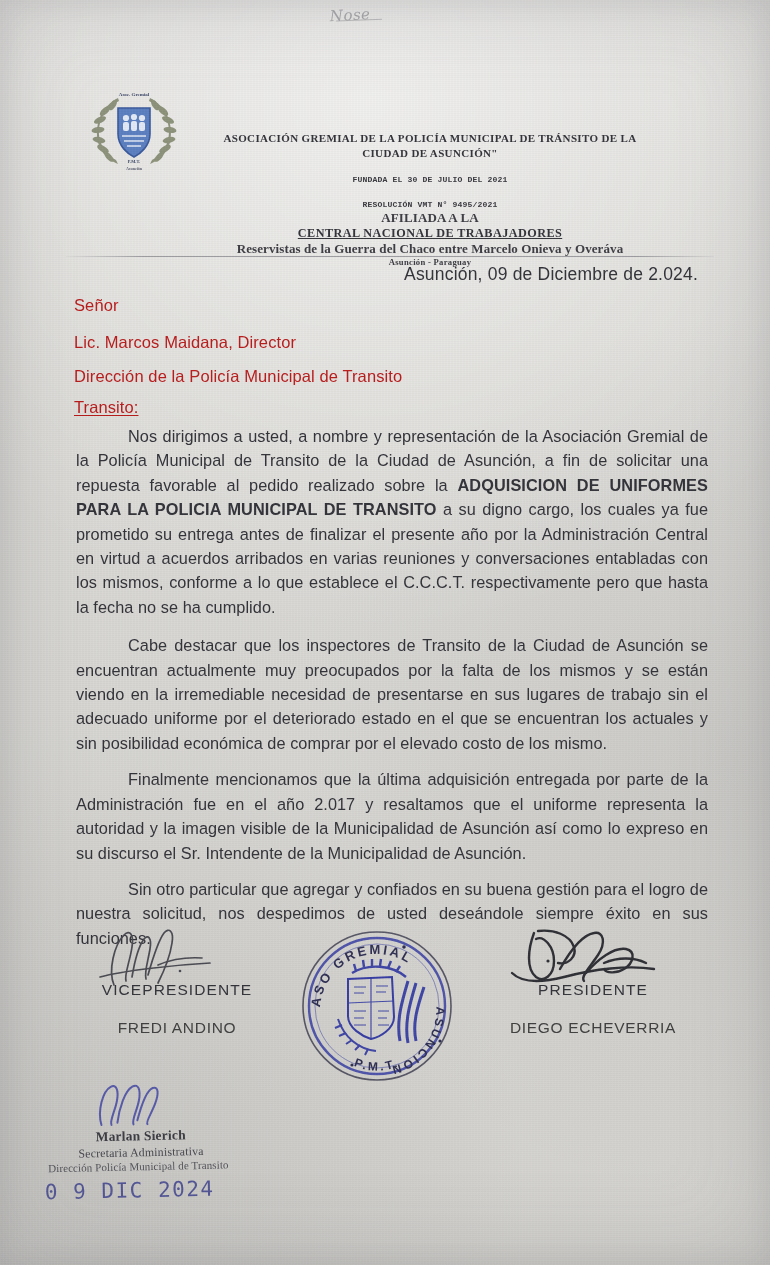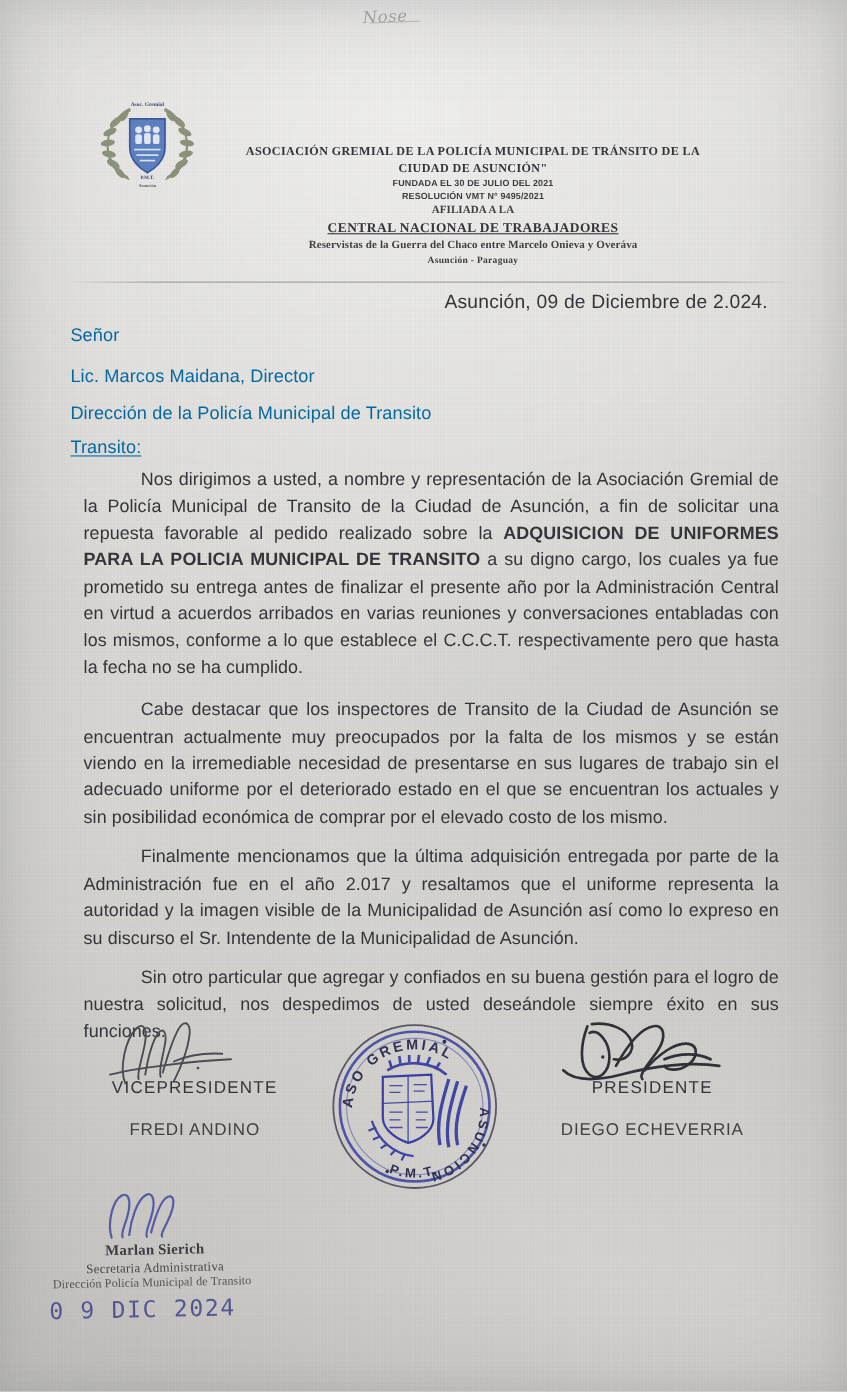--- a/index.html
+++ b/index.html
@@ -50,50 +50,50 @@
   #header-text{
     position:absolute;left:150px;top:45px;width:560px;text-align:center;
     color:#33333a;
   }
   .hd-title{
     font-family:"Liberation Serif", serif;
     font-weight:bold;font-size:11px;letter-spacing:.35px;line-height:15px;
     text-transform:uppercase;
   }
   .hd-small{
-    font-family:Liberation Sans, sans-serif;
+    font-family:Liberation Mono, monospace;
     font-weight:bold;font-size:8.1px;letter-spacing:.15px;line-height:11.5px;
-    margin-top:0;color:#3a3a40;
+    margin-top:13px;color:#3a3a40;
   }
   .hd-sub{
     font-family:"Liberation Serif", serif;
     font-weight:bold;font-size:12.2px;letter-spacing:.45px;line-height:15px;
     margin-top:3px;
     text-decoration:underline;
   }
   .hd-tiny{
     font-family:"Liberation Serif", serif;
-    font-weight:bold;font-size:10px;letter-spacing:.1px;line-height:11px;margin-top:2px;color:#3d3d43;
+    font-weight:bold;font-size:13px;letter-spacing:.1px;line-height:11px;margin-top:2px;color:#3d3d43;
   }
   .hd-city{
     font-family:"Liberation Serif", serif;
     font-weight:bold;font-size:8.6px;letter-spacing:.3px;margin-top:3px;color:#3a3a40;
   }
   #rule{
     position:absolute;left:66px;top:256px;width:648px;height:1px;
     background:linear-gradient(90deg, rgba(110,110,118,.05), rgba(110,110,118,.62) 12%, rgba(110,110,118,.62) 88%, rgba(110,110,118,.08));
   }
 
   
   #dateline{
     position:absolute;right:72px;top:264px;
     font-size:17.5px;letter-spacing:.2px;color:#33333a;
   }
   .addr{
-    position:absolute;left:64px;font-size:16.5px;letter-spacing:.1px;color:#0369a1;
+    position:absolute;left:74px;font-size:16.5px;letter-spacing:.1px;color:#b91c1c;
   }
   #addr-senor{top:296px;}
   #addr-name{top:333px;}
   #addr-dept{top:367px;}
   #addr-present{top:398px;text-decoration:underline;text-underline-offset:2px;}
 
   
   #body{
     position:absolute;left:76px;top:424px;width:632px;
   }

